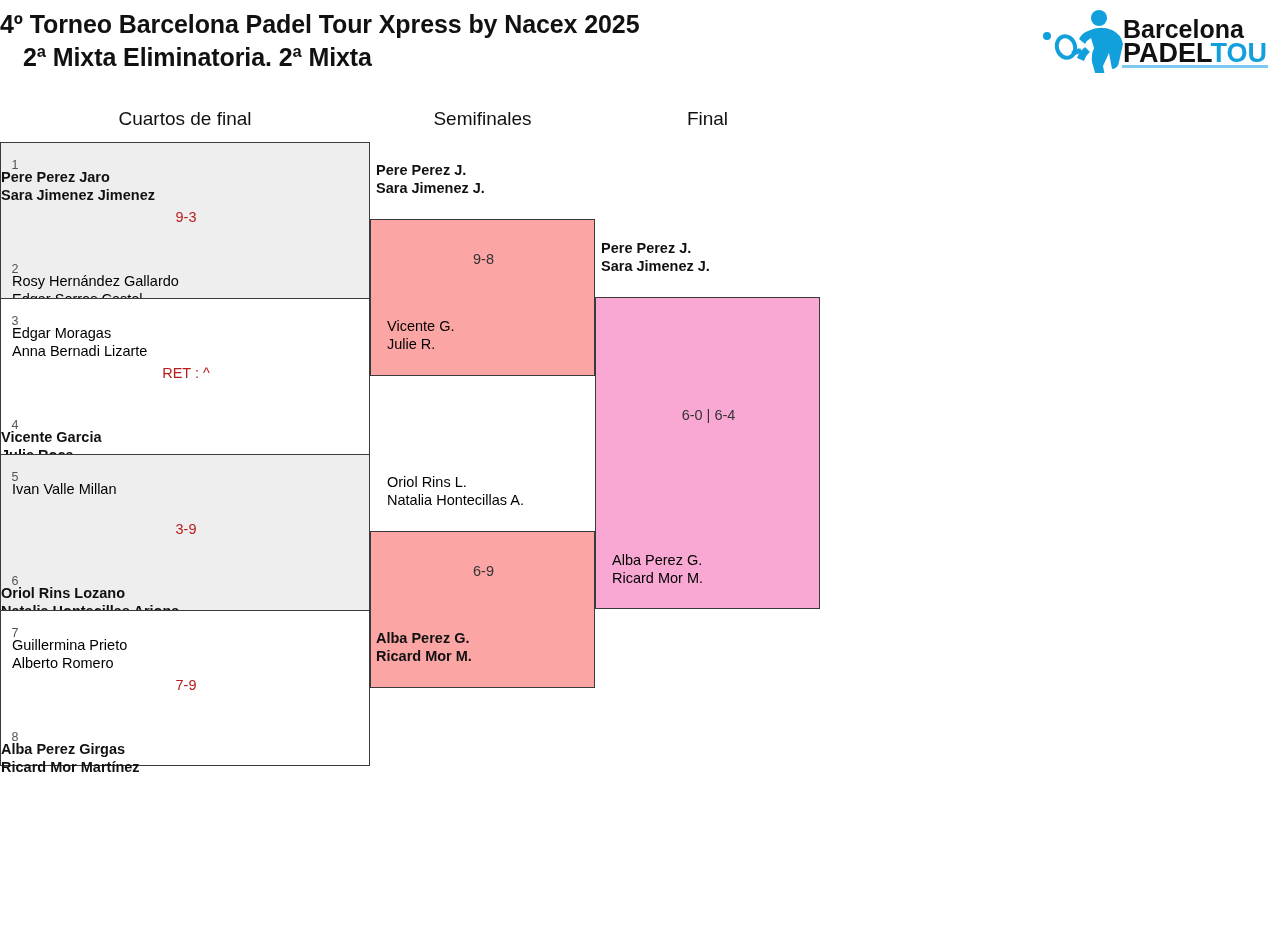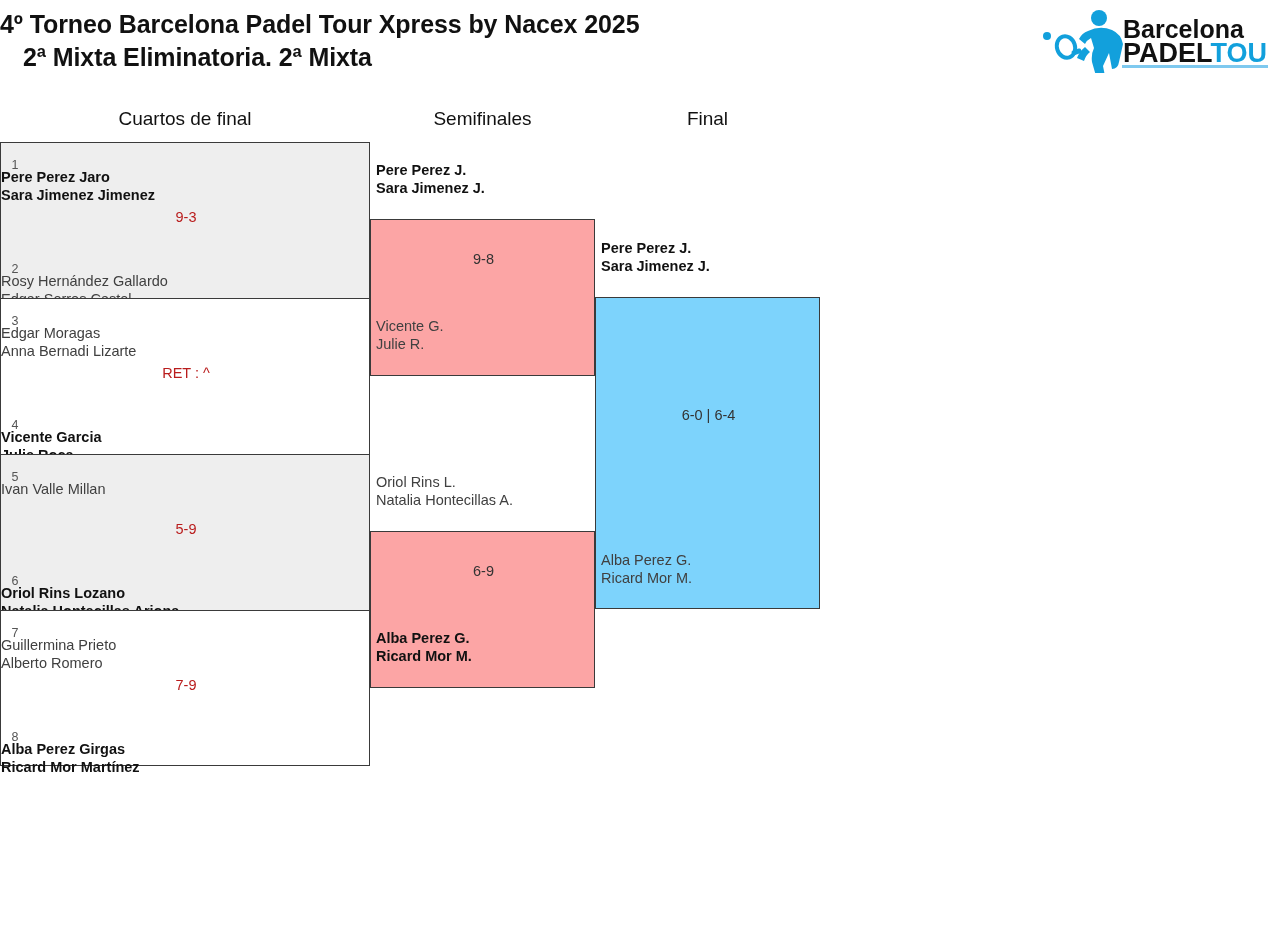--- a/index.html
+++ b/index.html
@@ -66,21 +66,21 @@
 
   .seed {
     position: absolute; left: 7px; top: 8px;
     width: 14px; text-align: center;
     font-size: 12.5px; color: #555555; line-height: 14px;
   }
   .names { margin-left: 24px; }
   .pname { display: block; white-space: nowrap; }
 
   .winner .pname { color: #111111; font-weight: 700; }
-  .loser  .pname { color: #404040; font-weight: 400; }
+  .loser  .pname { color: #000000; font-weight: 400; padding-left: 11px; }
 
   .score {
     position: absolute; left: 0; width: 370px; top: 66px;
     text-align: center; font-size: 14.5px; color: #b91c1c;
     white-space: nowrap;
   }
 
   
   .sf-box {
     position: absolute; left: 370px; width: 225px;
@@ -105,21 +105,21 @@
   }
   #sf-team-0 { top: 161px; }
   #sf-team-1 { top: 317px; }
   #sf-team-2 { top: 473px; }
   #sf-team-3 { top: 629px; }
 
   
   .fn-box {
     position: absolute; left: 595px; top: 297px; width: 225px; height: 312px;
     border: 1px solid #3a3a3a;
-    background: #7dd3fc;
+    background: #f9a8d4;
   }
   .fn-score {
     position: absolute; left: 0; top: 109px; width: 225px;
     text-align: center; font-size: 14.5px; color: #333333;
     white-space: nowrap;
   }
   .fn-team {
     position: absolute; left: 601px; width: 215px;
     font-size: 14.5px; line-height: 18px;
   }
@@ -200,21 +200,21 @@
       </div>
     </div>
 
     <div class="qf shaded" id="qf-2">
       <div class="team top loser">
         <span class="seed">5</span>
         <span class="names">
           <span class="pname">Ivan Valle Millan</span>
         </span>
       </div>
-      <div class="score">5-9</div>
+      <div class="score">3-9</div>
       <div class="team bottom winner">
         <span class="seed">6</span>
         <span class="names">
           <span class="pname">Oriol Rins Lozano</span>
           <span class="pname">Natalia Hontecillas Arjona</span>
         </span>
       </div>
     </div>
 
     <div class="qf plain last" id="qf-3">

